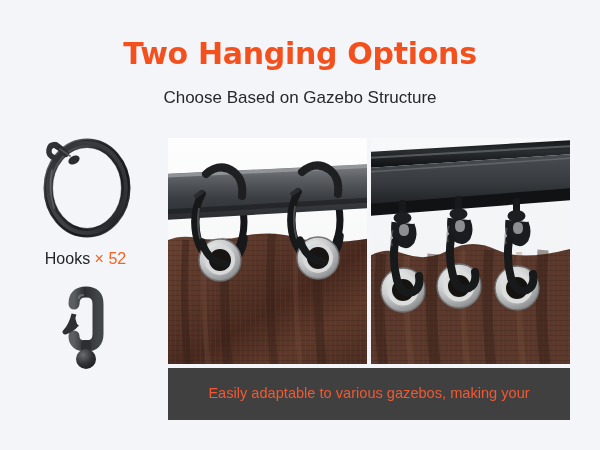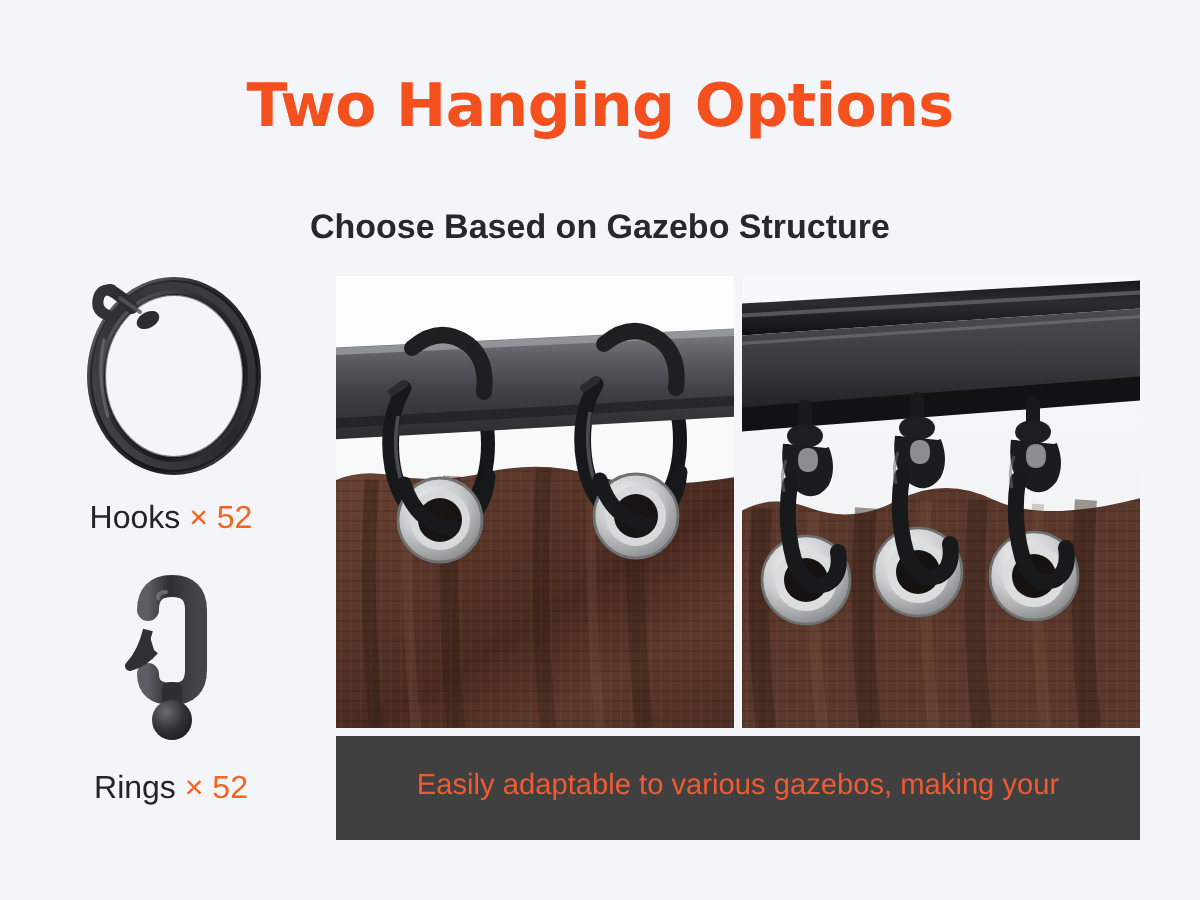--- a/index.html
+++ b/index.html
@@ -13,23 +13,23 @@
 
   
   .title{
     position:absolute;left:0;top:36px;width:600px;
     text-align:center;
     font-size:30px;font-weight:bold;letter-spacing:-0.3px;
     color:#f4501e;
     font-family:"DejaVu Sans","Liberation Sans",sans-serif;
   }
   .subtitle{
-    position:absolute;left:0;top:104px;width:600px;
+    position:absolute;left:0;top:88px;width:600px;
     text-align:center;
-    font-size:17px;font-weight:700;color:#26282c;
+    font-size:17px;font-weight:400;color:#26282c;
   }
 
   
   .products{position:absolute;left:8px;top:132px;width:155px;}
   .product{width:155px;text-align:center;}
   .product-art{display:block;margin:0 auto;}
   .product-label{
     margin-top:6px;font-size:16px;color:#222427;white-space:nowrap;
   }
   .product-label .count{color:#f2641f;}
@@ -121,24 +121,20 @@
             </radialGradient>
           </defs>
           <path d="M25 18 Q25 6 37 6 Q49 6 49 18 L49 48 Q49 60 37 60 Q25 60 25 50" fill="none" stroke="url(#hookG)" stroke-width="11" stroke-linecap="round"></path>
           <path d="M25 28 Q22 40 16 46 Q23 44 28 38" fill="#2e3134" stroke="#2e3134" stroke-width="5" stroke-linejoin="round"></path>
           <path d="M31 30 Q31 22 37 22 Q43 22 43 30 L43 44 Q43 50 37 50 Q31 50 31 44" fill="#f3f5f9" stroke="none"></path>
           <rect x="32" y="54" width="10" height="12" rx="4" fill="#2c2e31"></rect>
           <circle cx="37" cy="73" r="10" fill="url(#ballG)"></circle>
           <path d="M30 12 Q30 9 34 9" fill="none" stroke="#7e8186" stroke-width="2" stroke-linecap="round" opacity=".7"></path>
         </svg>
       </span>
-      <div class="product-label">
-        <span>Rings</span>
-        <span class="count">× 52</span>
-      </div>
     </div>
 
   </div>
 
   <div class="photos">
 
     <div class="photo left">
       <svg width="199" height="226" viewBox="0 0 199 226">
         <defs>
           <linearGradient id="bgL" x1="0" y1="0" x2="0" y2="1">

